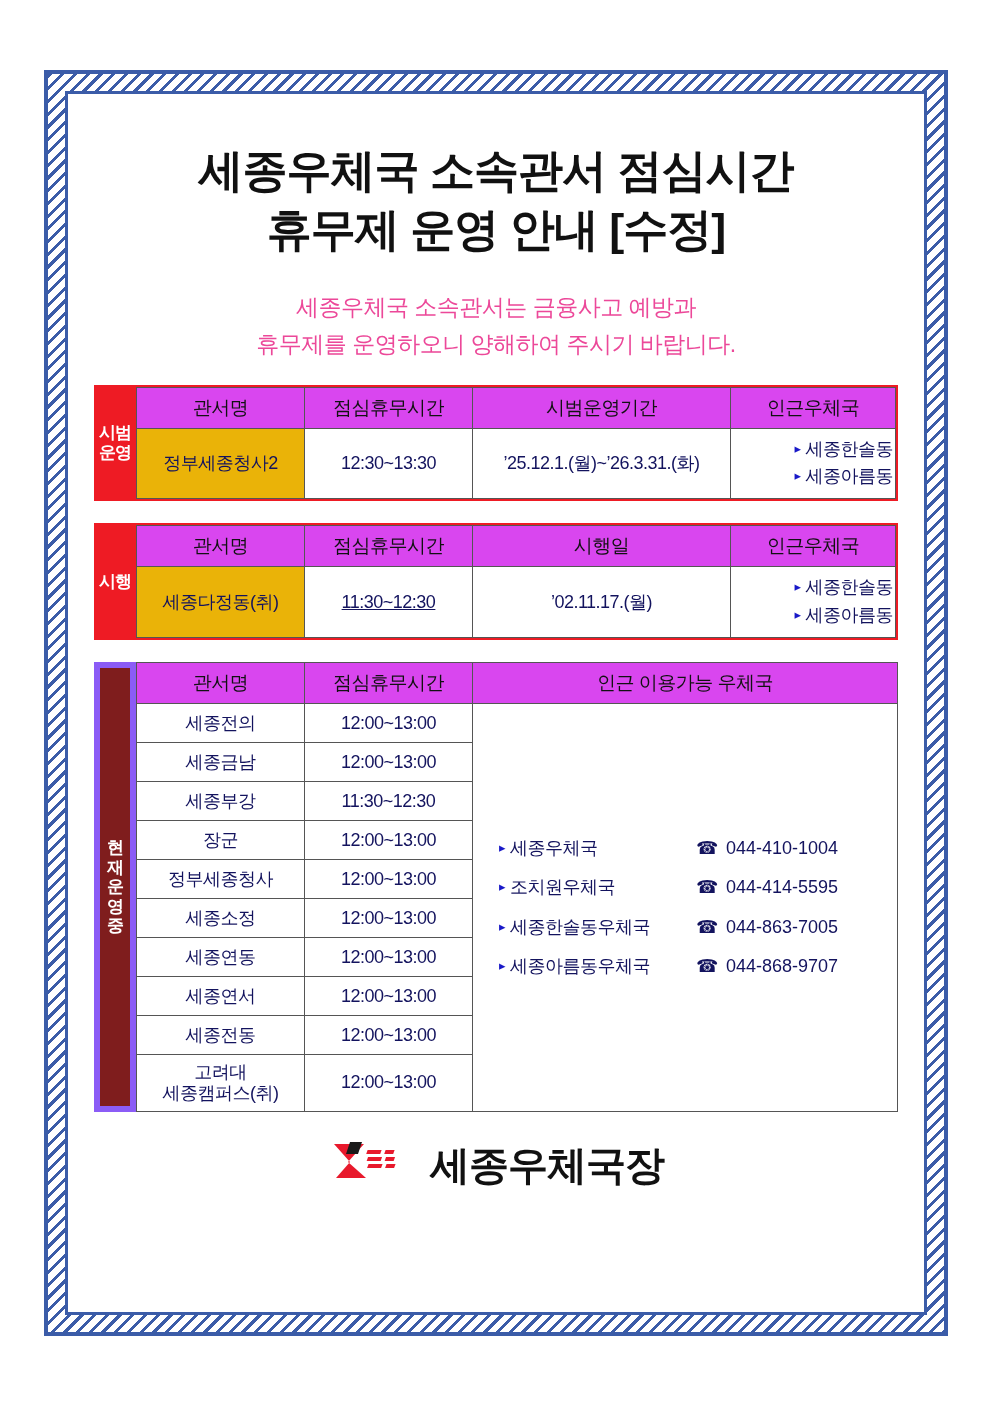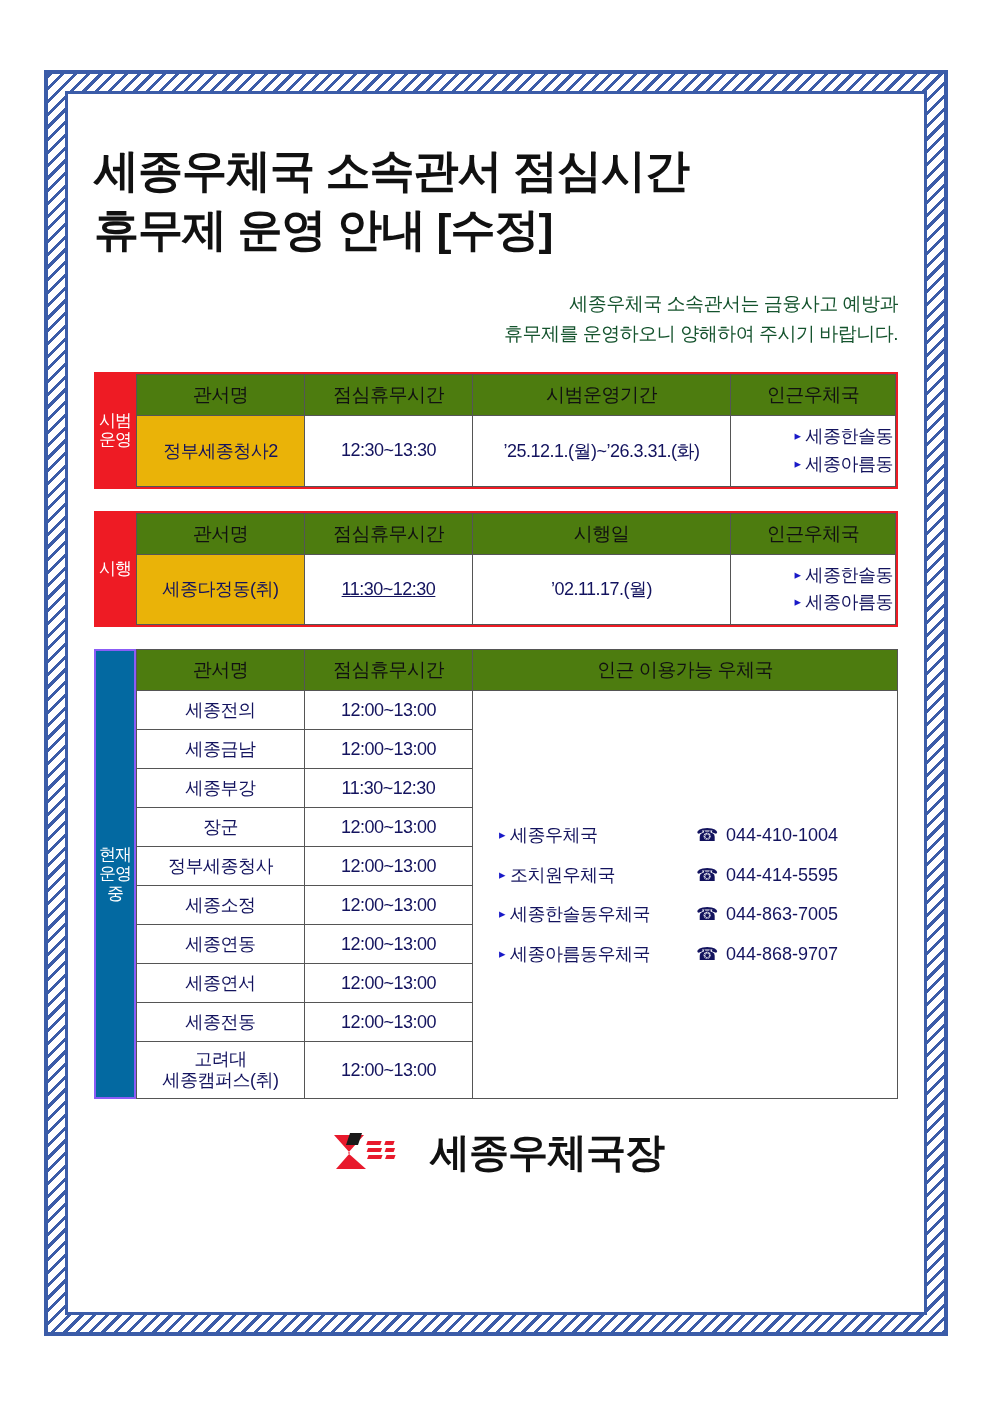--- a/index.html
+++ b/index.html
@@ -39,82 +39,83 @@
     width: 100%;
     height: 100%;
     background: #ffffff;
     border: 3px solid #3b5ca8;
     padding: 18px 26px;
     position: relative;
   }
 
   
   .title {
+    text-align: center;
     font-weight: bold;
     font-size: 45px;
     line-height: 1.3;
     letter-spacing: -1px;
     color: #111111;
     margin-top: 30px;
   }
   .title-line2 { display: block; }
 
   
   .intro {
-    text-align: right;
-    font-size: 19px;
+    text-align: center;
+    font-size: 23px;
     line-height: 1.6;
-    color: #14532d;
+    color: #ec4899;
     margin-top: 30px;
     letter-spacing: -0.5px;
   }
   .intro span { display: block; }
 
   
   .block {
     display: flex;
     margin-top: 22px;
   }
   .side-label {
     width: 42px;
     flex: 0 0 42px;
     color: #ffffff;
-    font-weight: normal;
+    font-weight: bold;
     font-size: 17px;
     display: flex;
     align-items: center;
     justify-content: center;
     text-align: center;
     line-height: 1.15;
     letter-spacing: -1px;
     box-sizing: border-box;
   }
   .side-label.red { background: #ee1b24; border: 1px solid #ee1b24; }
-  .side-label.blue { background: #0369a1; border: 2px solid #8b5cf6; justify-content: flex-end; }
+  .side-label.blue { background: #7f1d1d; border: 6px solid #8b5cf6; justify-content: flex-end; }
   .side-label .stack { display: block; }
 
   table.t {
     border-collapse: collapse;
     width: 100%;
     table-layout: fixed;
   }
   .tablewrap { flex: 1 1 auto; }
   .tablewrap.red-border { border: 2px solid #ee1b24; border-left: none; }
   .tablewrap.blue-border { border: none; }
 
   table.t th, table.t td {
     border: 1px solid #555555;
     text-align: center;
     font-size: 18px;
     color: #13135e;
     padding: 7px 2px;
     letter-spacing: -0.5px;
   }
   table.t th {
-    background: #4d7c0f;
+    background: #d946ef;
     font-weight: normal;
     font-size: 19px;
     color: #111111;
     padding: 7px 2px;
   }
   .cell-pink { background: #eab308; }
   .nearby {
     text-align: left !important;
     padding-left: 22px !important;
     font-size: 16.5px;
@@ -153,21 +154,20 @@
   }
   .phones .ptel { letter-spacing: 0px; }
   .phone-icon { margin-right: 8px; font-size: 18px; }
 
   .two-line { line-height: 1.15; font-size: 17px; }
 
   
   .footer {
     margin-top: 26px;
     display: flex;
-    align-items: center;
     justify-content: center;
     gap: 18px;
   }
   .logo {
     position: relative;
     width: 84px;
     height: 46px;
   }
   .logo svg { display: block; }
   .sign {

